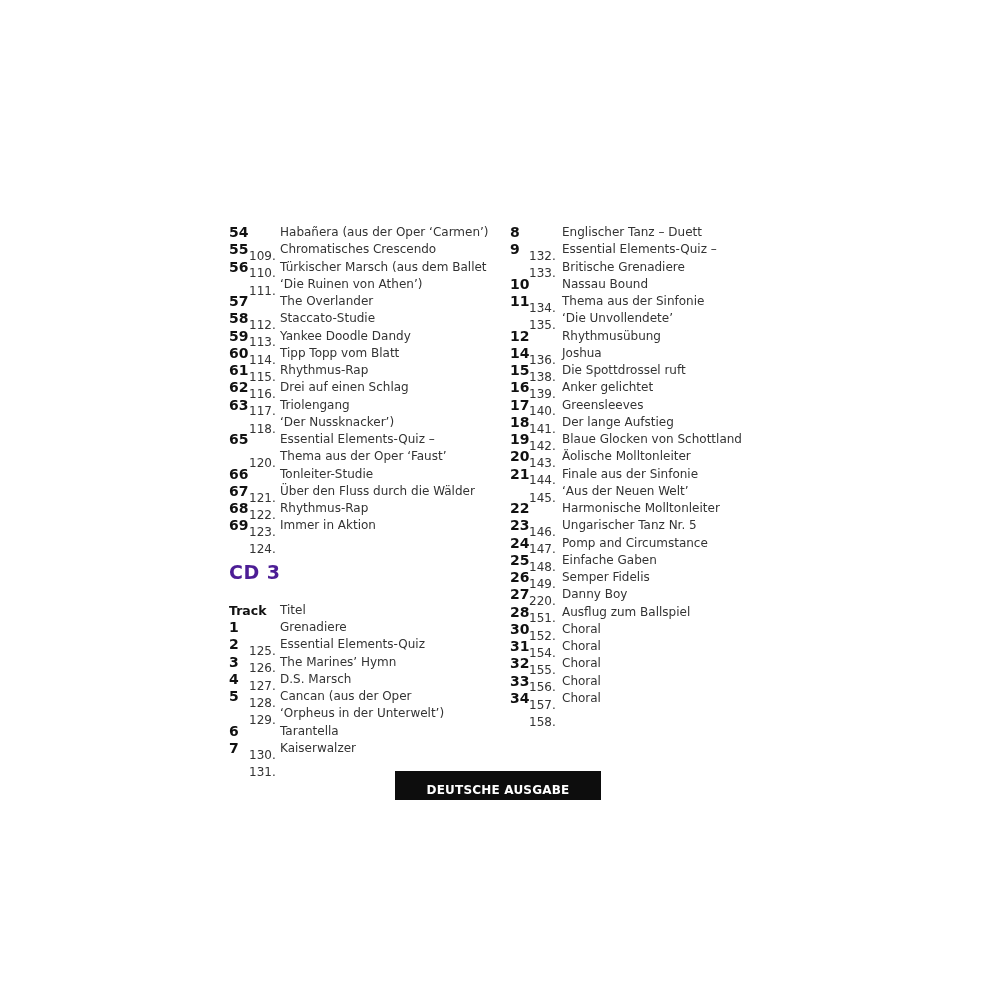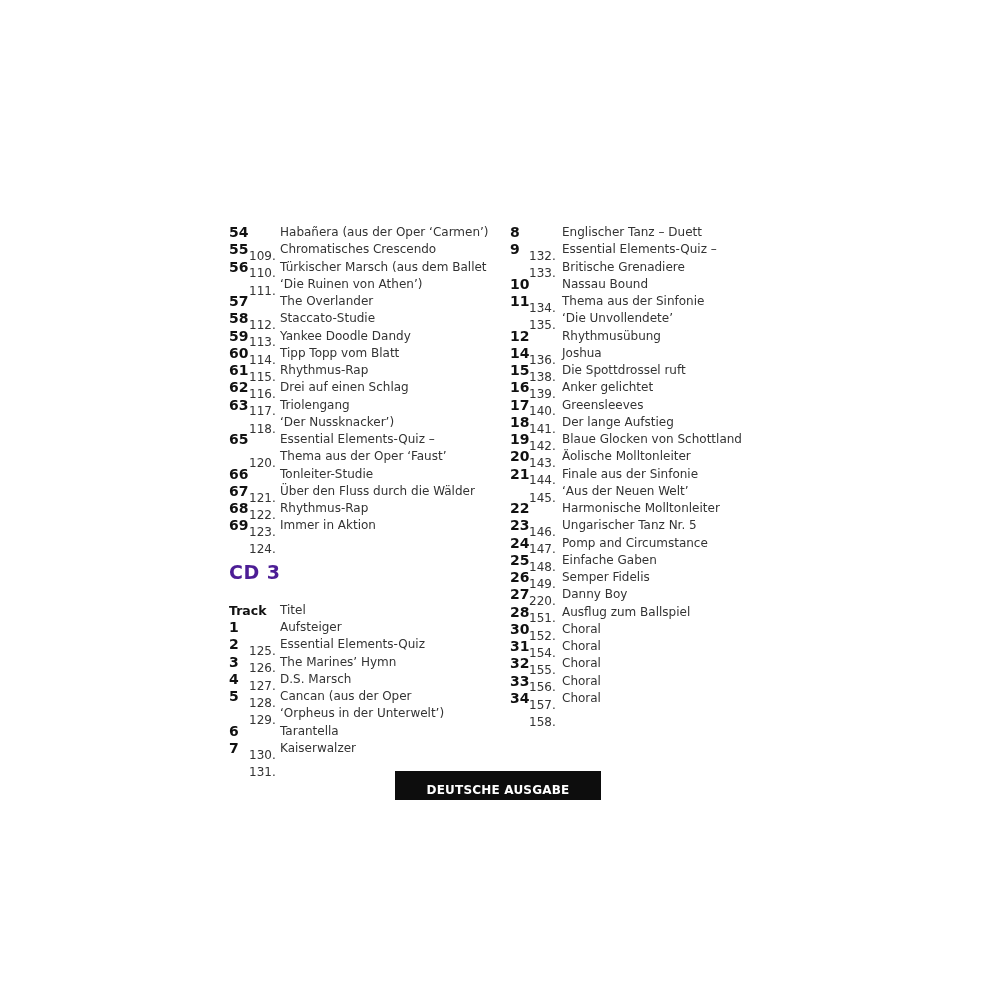--- a/index.html
+++ b/index.html
@@ -199,21 +199,21 @@
 
 <div class="track-header">
   <span class="th-track">Track</span>
   <span class="th-title">Titel</span>
 </div>
 
 <div class="cd3" id="cd3-left">
     <div class="row">
       <span class="trk">1</span>
       <span class="num">125.</span>
-      <span class="ttl">Aufsteiger</span>
+      <span class="ttl">Grenadiere</span>
     </div>
     <div class="row">
       <span class="trk">2</span>
       <span class="num">126.</span>
       <span class="ttl">Essential Elements-Quiz</span>
     </div>
     <div class="row">
       <span class="trk">3</span>
       <span class="num">127.</span>
       <span class="ttl">The Marines’ Hymn</span>

